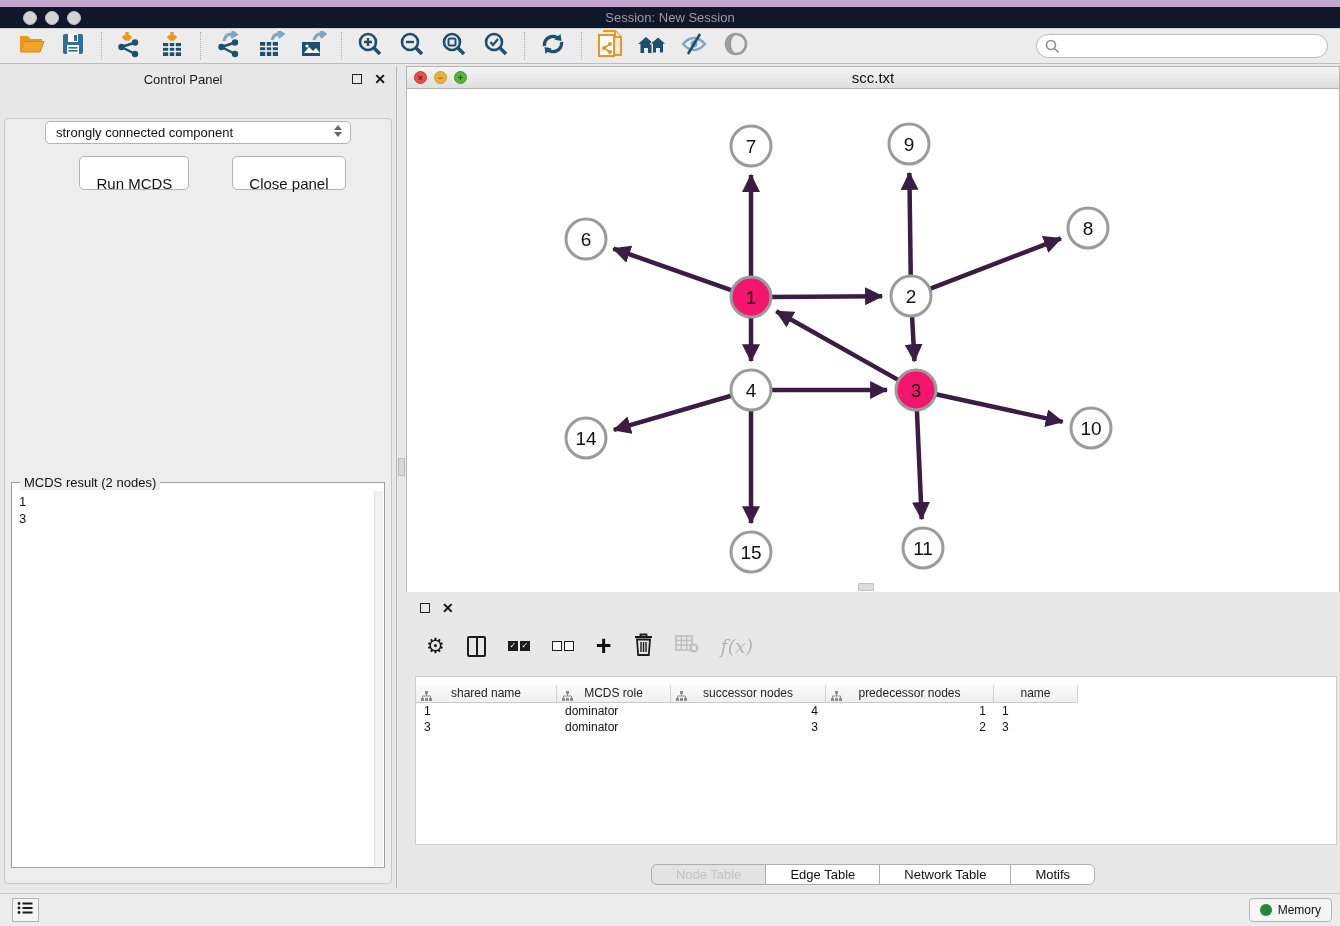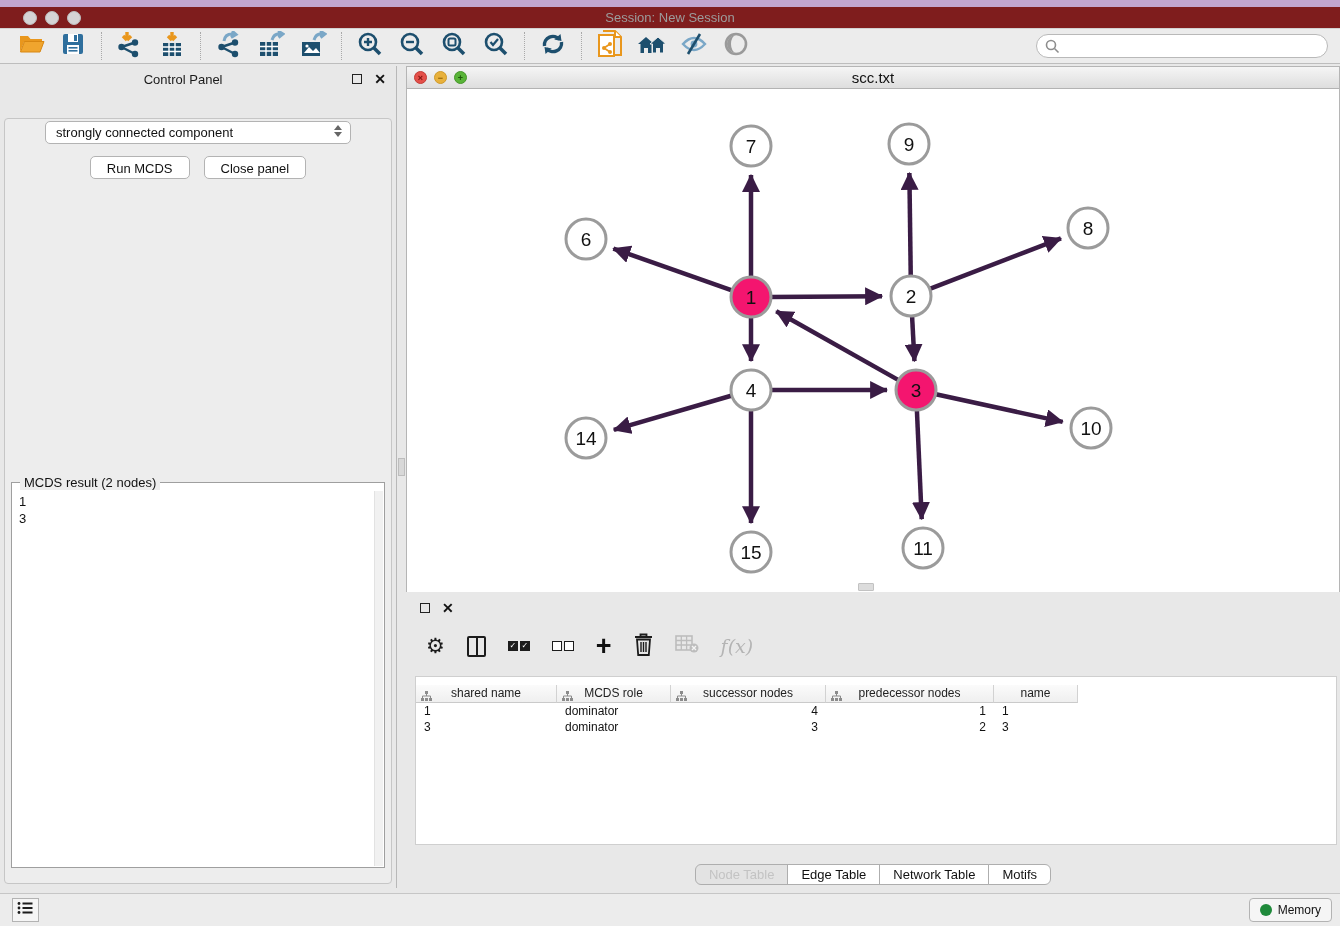--- a/index.html
+++ b/index.html
@@ -1,56 +1,56 @@
 <!DOCTYPE html>
 <html><head>
 <meta charset="utf-8">
 <style>
   * { margin:0; padding:0; box-sizing:border-box; }
   html,body { width:1340px; height:926px; }
   body { font-family:"Liberation Sans", sans-serif; background:#e8e8e8; position:relative; overflow:hidden; }
 
   
   .desktop-strip { position:absolute; left:0; top:0; width:1340px; height:7px; background:#c2a6ce; }
-  .titlebar { position:absolute; left:0; top:7px; width:1340px; height:22px; background:#7f1d1d; border-bottom:1px solid #d2d2d2; }
+  .titlebar { position:absolute; left:0; top:7px; width:1340px; height:22px; background:#0f172a; border-bottom:1px solid #d2d2d2; }
   .traffic { position:absolute; top:4px; width:14px; height:14px; border-radius:50%; background:#d5d4d5; border:1px solid #bdbcbd; }
   .t1{left:23px;} .t2{left:45px;} .t3{left:67px;}
   .win-title { width:100%; text-align:center; line-height:22px; font-size:13px; color:#9c9c9c; }
 
   .toolbar { position:absolute; left:0; top:29px; width:1340px; height:35px; background:#ececec; border-bottom:1px solid #bdbdbd; display:flex; align-items:center; padding-left:10px; }
   .tb-ico { width:30px; height:30px; margin:0 6px; display:flex; align-items:center; justify-content:center; cursor:pointer; }
   .tb-sep { width:1px; height:28px; border-left:1px dotted #a9a9a9; margin:0 7px; }
   .tb-spacer { flex:1; }
   .search-wrap { position:relative; margin-right:12px; }
   .search-input { width:292px; height:24px; border:1px solid #b9b9b9; border-radius:12px; background:#fff; padding:0 10px 0 28px; font-size:13px; color:#333; outline:none; }
   .search-glass { position:absolute; left:9px; top:5px; }
 
   
   .control-panel { position:absolute; left:0; top:66px; width:396px; height:822px; background:#e8e8e8; }
   .panel-head { height:26px; display:flex; align-items:center; padding:0 10px 0 14px;text-align:center; }
   .panel-head .ph-title { font-size:13px; color:#1a1a1a; flex:1; }
   .float-ico { width:10px; height:10px; border:1.6px solid #222; margin-right:12px; cursor:pointer; }
   .close-ico { font-size:14px; font-weight:bold; color:#111; cursor:pointer; line-height:10px; }
 
   .seg-tabs { display:flex; justify-content:center; }
-  .seg-tab { height:21px; line-height:20px; padding:0 13px; font-size:13px; background:#fff; border:1px solid #aeaeae; margin-left:-1px; color:#111; cursor:pointer; white-space:nowrap; }
+  .seg-tab { height:21px; line-height:20px; padding:0 24px; font-size:13px; background:#fff; border:1px solid #aeaeae; margin-left:-1px; color:#111; cursor:pointer; white-space:nowrap; }
   .seg-tab:first-child { border-radius:6px 0 0 6px; margin-left:0; }
   .seg-tab:last-child { border-radius:0 6px 6px 0; }
   .seg-tab.disabled { background:#e3e3e3; color:#c3c3c3; }
 
   .cp-tabs { position:absolute; left:0; top:96px; width:396px; }
   .cp-content { position:absolute; left:4px; top:52px; width:388px; height:766px; background:#ededed; border:1px solid #c6c6c6; border-radius:4px; }
   .opt-label { text-align:center; margin-top:18px; font-size:13px; color:#111; }
   .opt-select { position:relative; margin:2px 40px 0 40px; height:23px; background:#fff; border:1px solid #b3b3b3; border-radius:5px; font-size:13px; color:#111; line-height:21px; padding-left:10px; cursor:pointer; }
   .opt-chevrons { position:absolute; right:8px; top:3px; display:flex; flex-direction:column; gap:2px; }
   .opt-chevrons i { width:0; height:0; border-left:4px solid transparent; border-right:4px solid transparent; }
   .chev-up { border-bottom:5px solid #666; }
   .chev-dn { border-top:5px solid #666; }
   .cp-buttons { display:flex; justify-content:center; gap:14px; margin-top:12px; }
-  .btn { height:23px; line-height:21px; background:#fff; border:1px solid #b3b3b3; border-radius:5px; font-size:13px; color:#111; padding:1px 16px; cursor:pointer; }
+  .btn { height:23px; line-height:21px; background:#fff; border:1px solid #b3b3b3; border-radius:5px; font-size:15px; color:#111; padding:16px 16px; cursor:pointer;margin-left:29px; }
 
   .result-box { position:absolute; left:6px; top:363px; width:374px; height:386px; border:1px solid #9f9f9f; background:#fff; }
   .result-legend { position:absolute; left:8px; top:-8px; background:#ededed; padding:0 4px; font-size:13px; color:#111; }
   .result-area { position:absolute; left:1px; top:8px; right:10px; bottom:1px; background:#fff; font-size:13px; color:#111; padding:2px 6px; line-height:17px; }
   .result-scroll { position:absolute; right:1px; top:8px; width:9px; bottom:1px; background:#f1f1f1; border-left:1px solid #e2e2e2; }
 
   
   .v-divider { position:absolute; left:396px; top:66px; width:10px; height:822px; background:#e8e8e8; border-left:1px solid #b8b8b8; }
   .v-grip { position:absolute; left:1px; top:392px; width:7px; height:18px; background:#d8d8d8; border:1px solid #bdbdbd; cursor:col-resize; }
   .h-grip { position:absolute; left:858px; top:583px; width:16px; height:8px; background:#dcdcdc; border:1px solid #c2c2c2; border-radius:1px; cursor:row-resize; z-index:5; }

